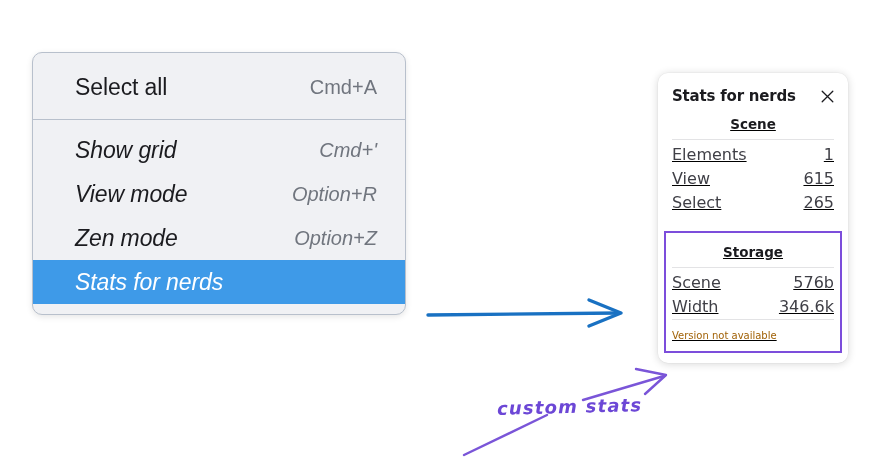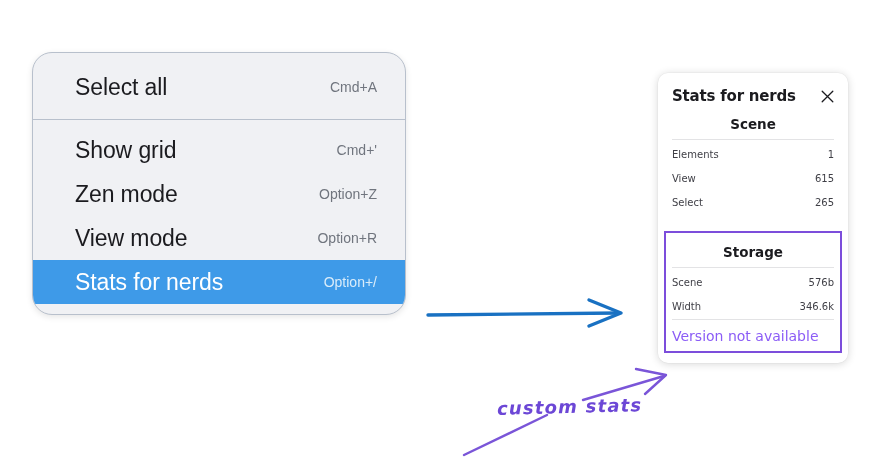--- a/index.html
+++ b/index.html
@@ -18,46 +18,46 @@
   }
 
   
   #context-menu {
     position: absolute;
     left: 32px;
     top: 52px;
     width: 372px;
     background: #f0f1f4;
     border: 1px solid #b8c0cc;
-    border-radius: 20px;
+    border-radius: 10px;
     box-shadow: 0 2px 6px rgba(0,0,0,0.10);
     overflow: hidden;
   }
   .menu-group { padding: 8px 0; }
-  .menu-group + .menu-group { border-top: 1px solid #b8c0cc; }
+  .menu-group + .menu-group { border-top: 1px solid #b8c0cc; font-style: italic; }
   .menu-group.group-top { padding: 12px 0 10px 0; }
   .menu-group.group-bottom { padding: 8px 0 10px 0; }
 
   .menu-item {
     display: flex;
     align-items: center;
     justify-content: space-between;
     height: 44px;
     padding: 0 28px 0 42px;
     box-sizing: border-box;
     cursor: default;
   }
   .menu-item .mi-label {
     font-size: 23px;
     color: #1b1b1f;
     letter-spacing: -0.1px;
     white-space: nowrap;
   }
   .menu-item .mi-shortcut {
-    font-size: 14px;
+    font-size: 20px;
     color: #70757e;
     white-space: nowrap;
   }
   .menu-item.selected {
     background: #3e9ae8;
   }
   .menu-item.selected .mi-label { color: #ffffff; }
   .menu-item.selected .mi-shortcut { color: #d9ecfa; }
 
   
@@ -85,48 +85,48 @@
     color: #1b1b1f;
     letter-spacing: -0.2px;
   }
   .sp-close {
     width: 18px; height: 18px;
     display: flex; align-items: center; justify-content: center;
     cursor: pointer;
   }
   .sp-close svg { display: block; }
 
-  .sp-body { padding: 0 14px; }
+  .sp-body { padding: 0 14px; text-decoration: underline; }
 
   .sp-section-title {
     text-align: center;
     font-size: 13.5px;
     font-weight: bold;
     color: #1b1b1f;
     padding: 11px 0 7px 0;
   }
   .sp-divider {
     height: 1px;
     background: #e3e3e5;
     margin: 0 0 3px 0;
   }
   .sp-row {
     display: flex;
     align-items: center;
     justify-content: space-between;
-    font-size: 10px;
+    font-size: 16px;
     color: #3f3f46;
     padding: 3px 0;
     line-height: 18px;
   }
   .sp-row .sp-key { white-space: nowrap; }
   .sp-row .sp-val { white-space: nowrap; }
   .sp-note {
-    font-size: 14px;
-    color: #8b5cf6;
+    font-size: 10px;
+    color: #a16207;
     padding: 4px 0 2px 0;
     line-height: 18px;
     white-space: nowrap;
   }
 
   
   #storage-version-box {
     border: 2px solid #7c4ddb;
     margin: 16px -8px 0 -8px;
     padding: 0 6px 4px 6px;
@@ -164,30 +164,29 @@
       <span class="mi-shortcut">Cmd+A</span>
     </div>
   </div>
 
   <div class="menu-group group-bottom">
     <div class="menu-item">
       <span class="mi-label">Show grid</span>
       <span class="mi-shortcut">Cmd+'</span>
     </div>
     <div class="menu-item">
+      <span class="mi-label">View mode</span>
+      <span class="mi-shortcut">Option+R</span>
+    </div>
+    <div class="menu-item">
       <span class="mi-label">Zen mode</span>
       <span class="mi-shortcut">Option+Z</span>
     </div>
-    <div class="menu-item">
-      <span class="mi-label">View mode</span>
-      <span class="mi-shortcut">Option+R</span>
-    </div>
     <div class="menu-item selected">
       <span class="mi-label">Stats for nerds</span>
-      <span class="mi-shortcut">Option+/</span>
     </div>
   </div>
 
 </div>
 
 <div id="stats-panel">
 
   <div class="sp-header">
     <span class="sp-title">Stats for nerds</span>
     <span class="sp-close">

